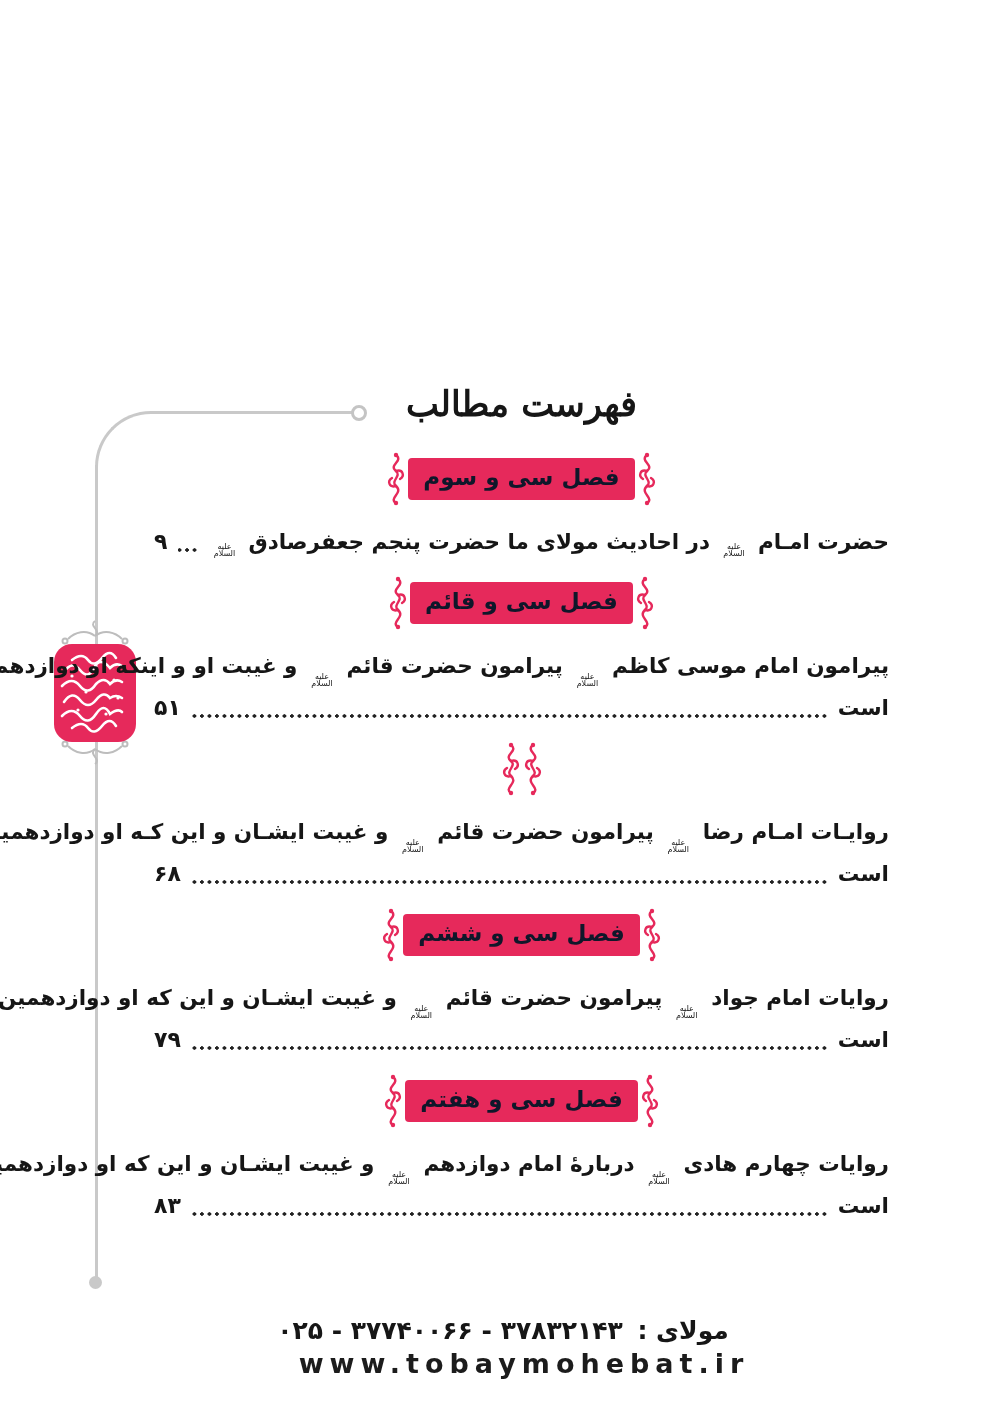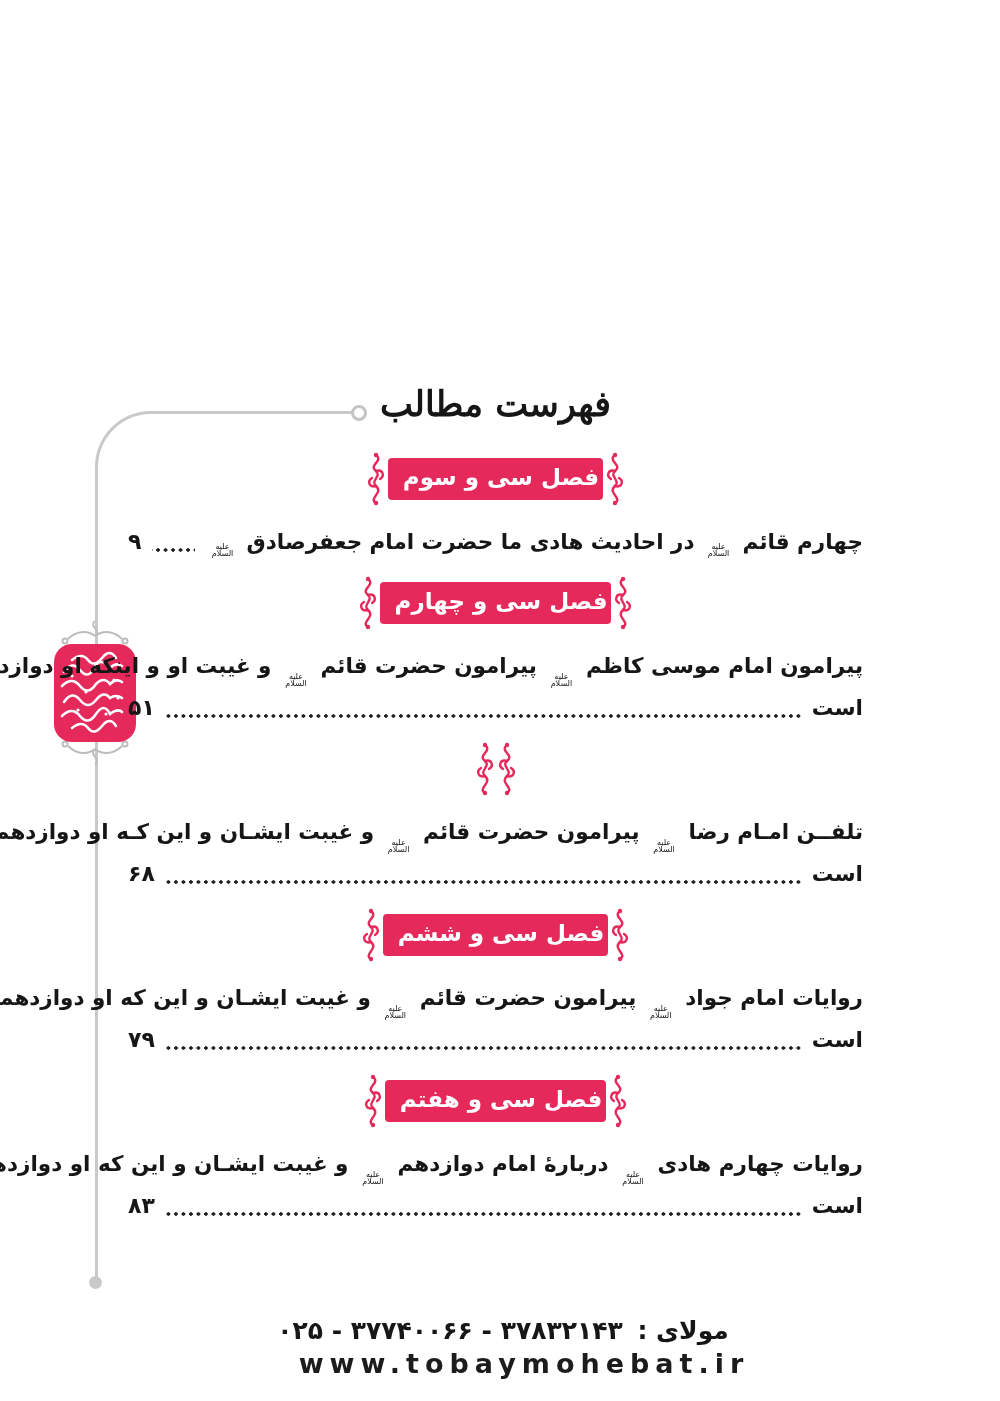--- a/index.html
+++ b/index.html
@@ -15,34 +15,34 @@
                 border-left:3px solid #c9c9c9; border-top:3px solid #c9c9c9;
                 border-top-left-radius:56px; }
   .dec-horiz  { left:150px; top:411px; width:205px; height:3px; background:#c9c9c9; }
   .dec-ring   { left:351px; top:405px; width:10px; height:10px; border:3px solid #c4c4c4;
                 border-radius:50%; background:#fff; }
   .dec-vert   { left:95px; top:465px; width:3px; height:816px; background:#c9c9c9; }
   .dec-dot    { left:89px; top:1276px; width:13px; height:13px; background:#c9c9c9; border-radius:50%; }
   .dec-medallion { left:48px; top:620px; width:94px; height:145px; }
 
   
-  .content { position:absolute; left:128px; top:0; width:735px; direction:rtl; }
+  .content { position:absolute; left:154px; top:0; width:735px; direction:rtl; }
 
   .toc-title {
     margin:383px 0 28px 0; text-align:center;
     font-family:"DejaVu Serif","Liberation Serif",serif;
     font-size:35px; font-weight:bold; color:#161616;
   }
 
   .chapter { margin-bottom:13px; }
 
   .banner-row { display:flex; justify-content:center; align-items:center; gap:2px;
                 height:54px; margin-bottom:15px; }
-  .banner-box { background:#e6295b; color:#ffffff; font-size:23px; font-weight:bold;
-                padding:6px 4px 9px 15px; border-radius:4px; line-height:1.2; }
+  .banner-box { background:#e6295b; color:#0f172a; font-size:23px; font-weight:bold;
+                padding:6px 15px 9px 15px; border-radius:4px; line-height:1.2; }
   .fl { color:#e6295b; display:inline-flex; }
   .fl.mirror { transform:scaleX(-1); }
 
   .entry { font-size:21.5px; font-weight:bold; color:#161616; }
   .entry-line { line-height:42px; white-space:nowrap; }
   .leader-row { display:flex; align-items:baseline; gap:7px; white-space:nowrap; }
   .seg { white-space:nowrap; }
 
   .dots { flex:1 1 auto; align-self:flex-end; height:10px; margin:0 4px 8px 4px;
           background-image:radial-gradient(circle, #222 1.5px, transparent 2px);
@@ -137,26 +137,26 @@
           </g>
           <g fill="currentColor">
                 <circle cx="10" cy="3" r="2.2"></circle>
                 <circle cx="10" cy="51" r="2.2"></circle>
               </g>
         </svg>
       </span>
     </div>
     <div class="entry">
           <div class="entry-line leader-row">
-            <span class="seg">چهارم قائم</span> 
+            <span class="seg">حضرت امـام</span> 
             <span class="asym">
               <span>عليه</span>
               <span>السلام</span>
             </span> 
-            <span class="seg">در احادیث هادی ما حضرت امام جعفرصادق</span> 
+            <span class="seg">در احادیث مولای ما حضرت پنجم جعفرصادق</span> 
             <span class="asym">
               <span>عليه</span>
               <span>السلام</span>
             </span> 
             <span class="dots"></span>
             <span class="page-num">۹</span>
           </div>
         </div>
   </section>
 
@@ -171,21 +171,21 @@
             <path d="M10,19 c-7,-2 -9,5 -4,8"></path>
             <path d="M10,34 c7,2 9,-5 4,-8"></path>
           </g>
           <g fill="currentColor">
                 <circle cx="10" cy="3" r="2.2"></circle>
                 <circle cx="10" cy="51" r="2.2"></circle>
               </g>
         </svg>
       </span>
       <span class="banner-box">
-        <span class="banner-label">فصل سی و چهارم</span>
+        <span class="banner-label">فصل سی و قائم</span>
       </span>
       <span class="fl mirror">
         <svg width="20" height="54" viewBox="0 0 20 54" aria-hidden="true">
           <g stroke="currentColor" fill="none" stroke-width="2.4" stroke-linecap="round">
             <path d="M10,3 C2,9 18,13 10,19"></path>
             <path d="M10,19 C4,24 16,29 10,34"></path>
             <path d="M10,34 C2,41 18,46 10,51"></path>
             <path d="M10,19 c-7,-2 -9,5 -4,8"></path>
             <path d="M10,34 c7,2 9,-5 4,-8"></path>
           </g>
@@ -239,21 +239,21 @@
             <path d="M10,34 c7,2 9,-5 4,-8"></path>
           </g>
           <g fill="currentColor">
                 <circle cx="10" cy="3" r="2.2"></circle>
                 <circle cx="10" cy="51" r="2.2"></circle>
               </g>
         </svg>
       </span>
     </div>
     <div class="entry">
-          <div class="entry-line"><span class="seg">تلفــن امـام رضا</span> <span class="asym">
+          <div class="entry-line"><span class="seg">روایـات امـام رضا</span> <span class="asym">
               <span>عليه</span>
               <span>السلام</span>
             </span> <span class="seg">پیرامون حضرت قائم</span> <span class="asym">
               <span>عليه</span>
               <span>السلام</span>
             </span> <span class="seg">و غیبت ایشـان و این کـه او دوازدهمین از ائمه</span>  </div>
           <div class="entry-line leader-row">
             <span class="seg">است</span>
             <span class="dots"></span>
             <span class="page-num">۶۸</span>

